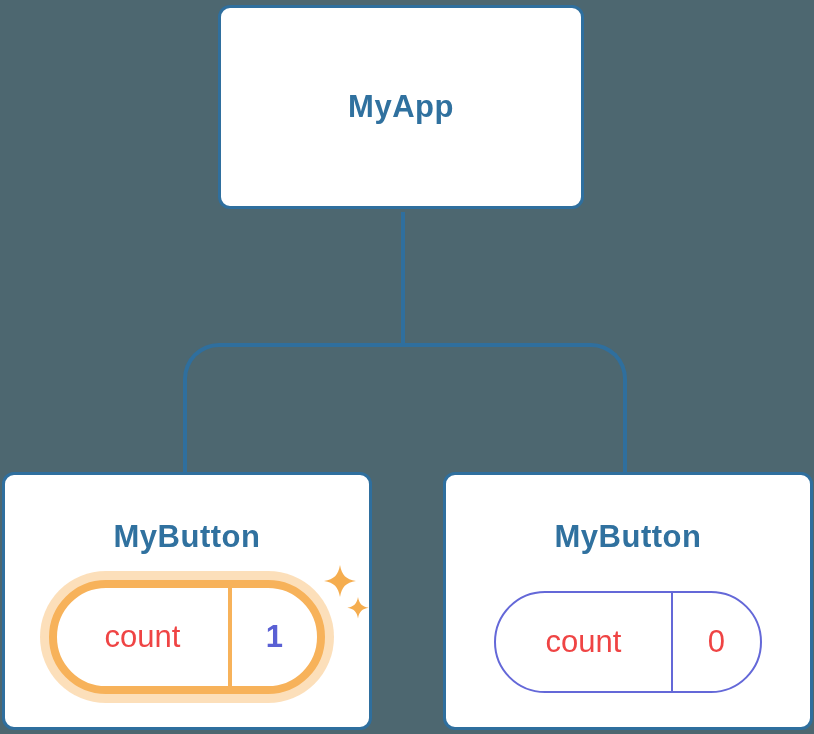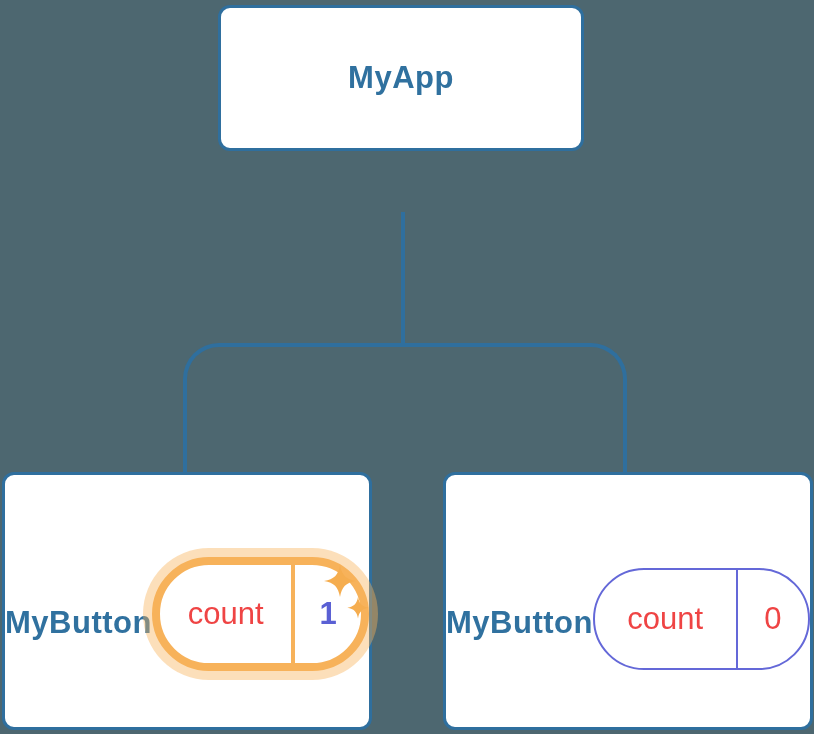--- a/index.html
+++ b/index.html
@@ -19,31 +19,31 @@
     position: absolute;
     background: #ffffff;
     border: 3px solid #2F6F9E;
     border-radius: 12px;
     box-sizing: border-box;
   }
   .node-root {
     left: 218px;
     top: 5px;
     width: 366px;
-    height: 146px;
+    height: 204px;
     display: flex;
     align-items: center;
     justify-content: center;
   }
   .node-child {
     top: 472px;
     width: 370px;
     height: 258px;
     display: flex;
-    flex-direction: row;
+    flex-direction: column;
     align-items: center;
   }
   .node-child-left  { left: 2px;  }
   .node-child-right { left: 443px; }
   .node-title {
     color: #30719F;
     font-size: 31px;
     font-weight: 600;
     letter-spacing: 0.5px;
   }

